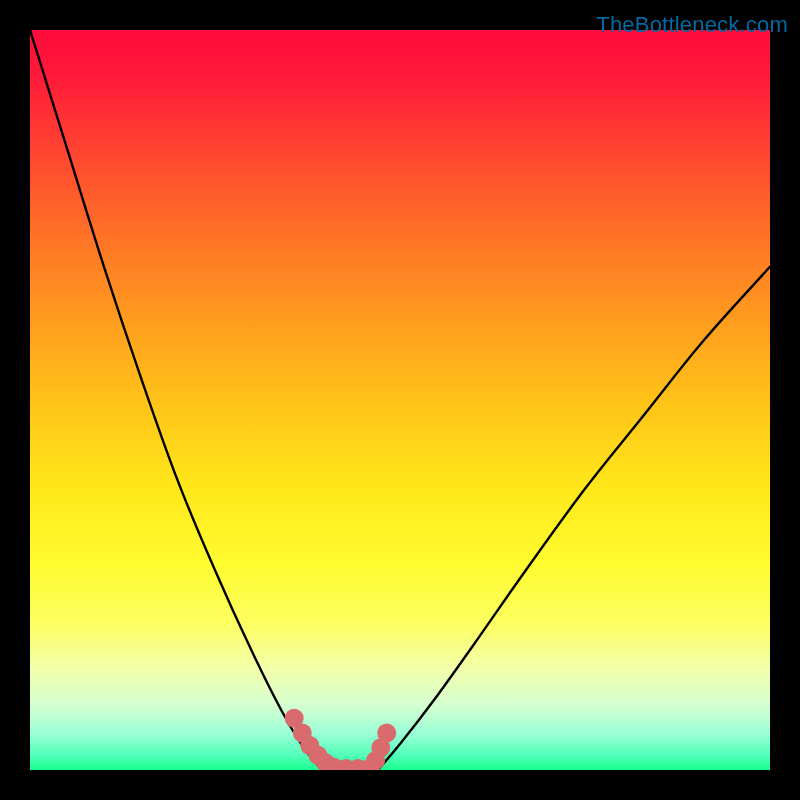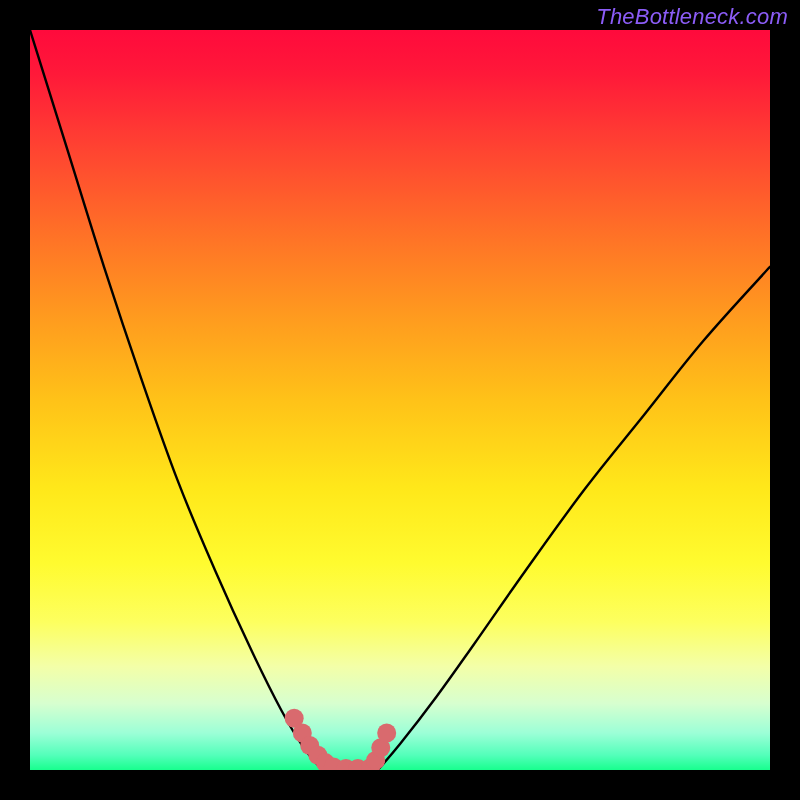--- a/index.html
+++ b/index.html
@@ -41,28 +41,27 @@
       #fdff5f 80%,
       #f3ffa8 86%,
       #d7ffcf 91%,
       #9cffd7 95%,
       #53ffba 98%,
       #18ff8e 100%
     );
   }
   .watermark {
     position: absolute;
-    top: 4px;
+    top: 12px;
     right: 12px;
-    color: #8b5cf6;
+    color: #0369a1;
     font-size: 22px;
     font-weight: 500;
     letter-spacing: 0.2px;
     user-select: none;
-    font-style: italic;
   }
   svg.curves {
     position: absolute;
     left: 30px;
     top: 30px;
     width: 740px;
     height: 740px;
   }
 </style>
 </head>

